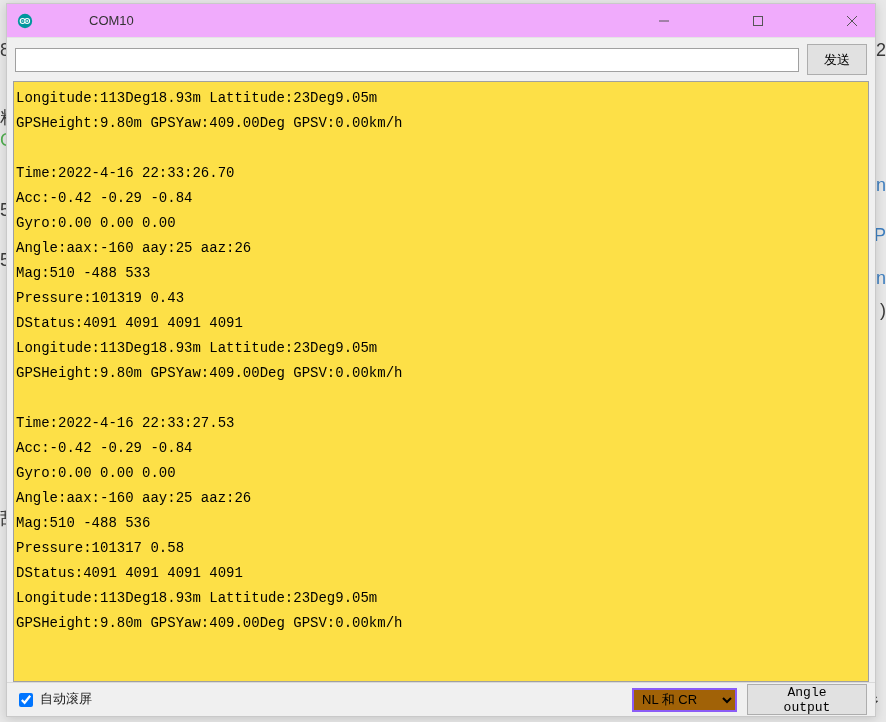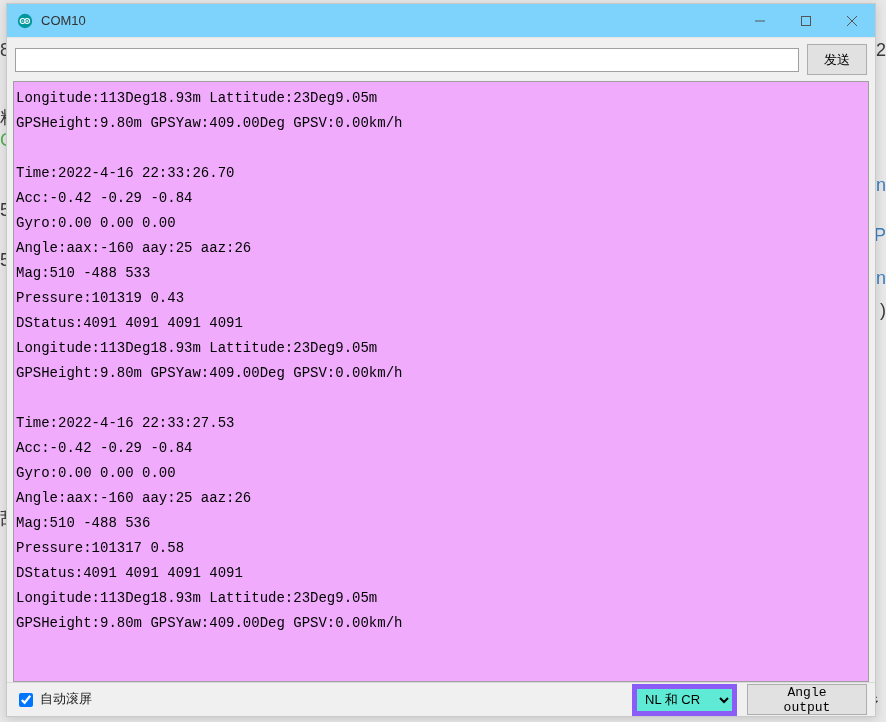--- a/index.html
+++ b/index.html
@@ -29,25 +29,26 @@
     width: 870px;
     height: 714px;
     background: #f0f0f0;
     border: 1px solid #c9c9c9;
     box-shadow: 0 2px 10px rgba(0,0,0,0.15);
     display: flex;
     flex-direction: column;
   }
   .titlebar {
     height: 34px;
-    background: #7dd3fc;
+    background: #f0abfc;
     display: flex;
     align-items: center;
     border-bottom: 1px solid #e4e4e4;
     user-select: none;
+    gap: 48px;
   }
   .app-icon {
     width: 16px;
     height: 16px;
     margin-left: 10px;
     margin-right: 8px;
   }
   .title-text {
     font-size: 13px;
     color: #333;
@@ -84,21 +85,21 @@
     background: #e1e1e1;
     font-size: 13px;
     padding: 0 16px;
     cursor: pointer;
     font-family: inherit;
   }
 
   .output-wrap {
     flex: 1;
     margin: 0 6px;
-    background: #f0abfc;
+    background: #fde047;
     border: 1px solid #a0a0a0;
     position: relative;
     overflow: hidden;
   }
   .output {
     position:absolute;
     inset:0;
     padding: 4px 2px;
     font-family: "SimSun","NSimSun","Courier New",monospace;
     font-size: 14px;
@@ -122,23 +123,23 @@
   .autoscroll {
     display: flex;
     gap: 4px;
     font-size: 13px;
     color: #222;
     cursor: pointer;
   }
   .autoscroll input { width:14px; height:14px; }
   .bottom-spacer { flex:1; }
   .combo {
-    height: 32px;
-    border: 5px solid #8b5cf6;
-    background: #5eead4;
+    height: 24px;
+    border: 2px solid #8b5cf6;
+    background: #a16207;
     font-size: 13px;
     font-family: inherit;
     padding: 0 4px;
   }
   .combo.line-end { width: 105px; }
   .combo.baud { width: 130px; }
   .clear-btn { width: 120px; font-family: "Courier New", monospace; }
 </style>
 </head>
 <body>

